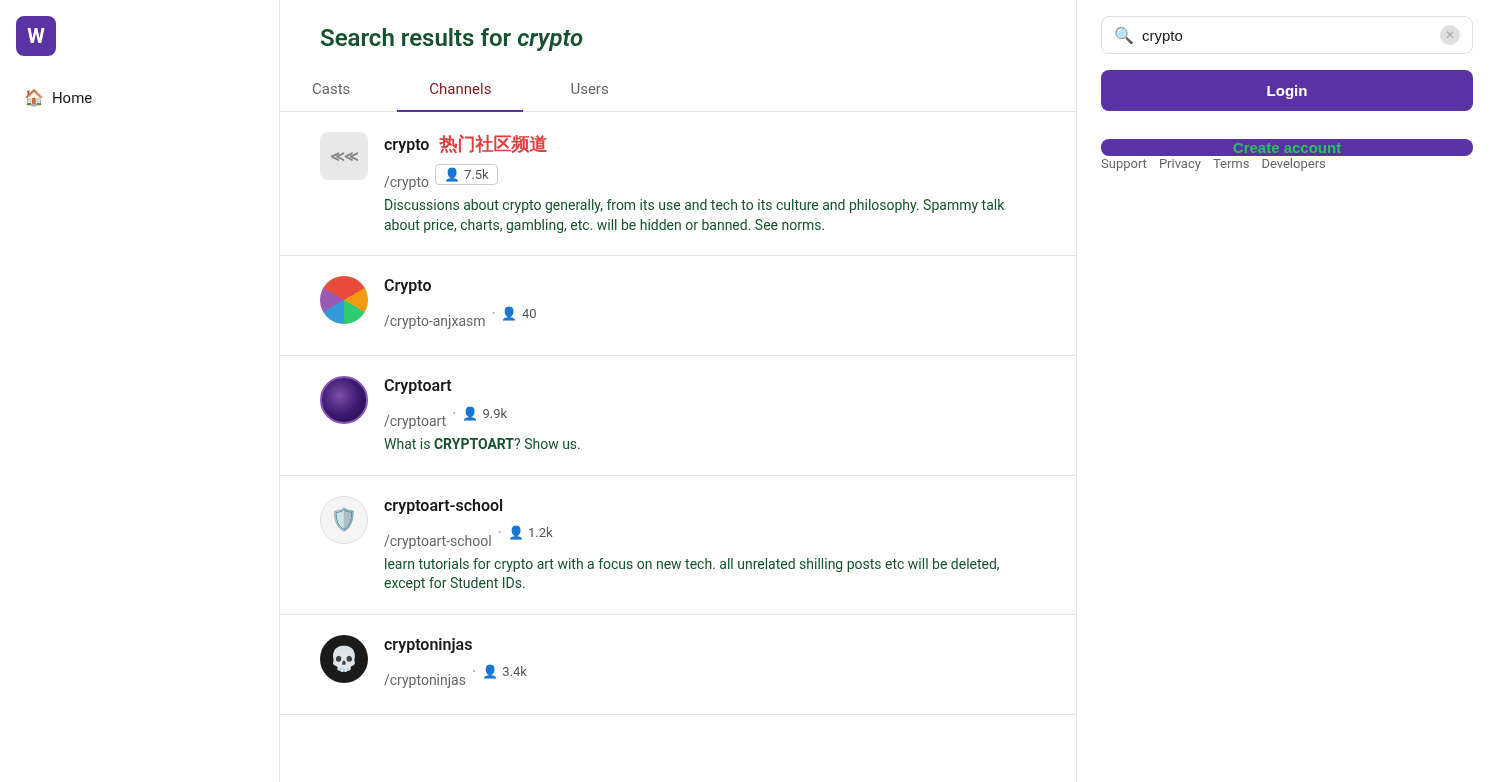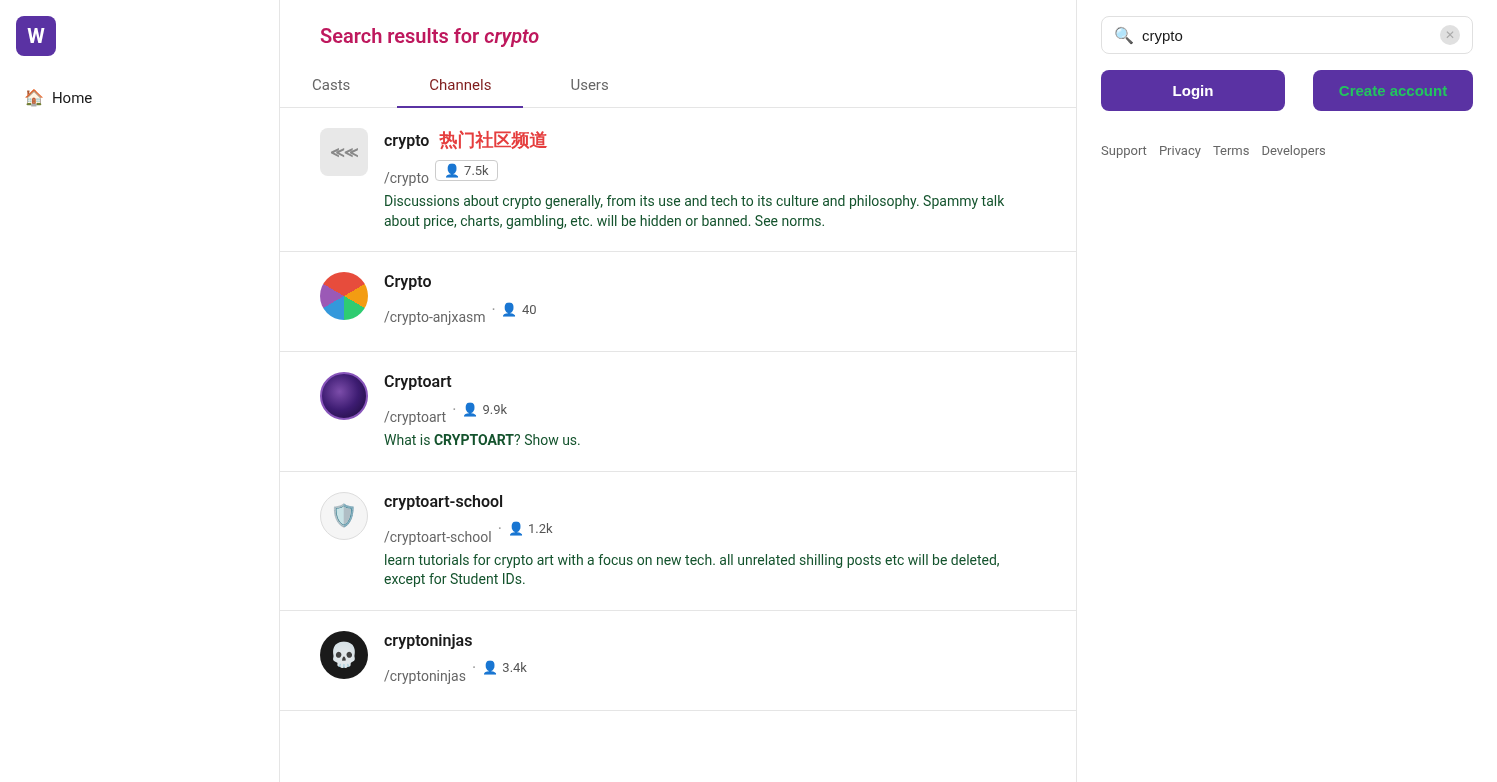--- a/index.html
+++ b/index.html
@@ -10,21 +10,21 @@
     
     .sidebar { width: 280px; border-right: 1px solid #e5e5e5; padding: 16px; flex-shrink: 0; }
     .sidebar-logo { width: 40px; height: 40px; background: #5a32a3; border-radius: 8px; display: flex; align-items: center; justify-content: center; color: white; font-weight: bold; font-size: 20px; margin-bottom: 24px; }
     .sidebar-home { display: flex; align-items: center; gap: 8px; color: #1a1a1a; font-size: 15px; cursor: pointer; padding: 8px; border-radius: 6px; }
     .home-icon { font-size: 16px; }
 
     
     .main { flex: 1; overflow-y: auto; border-right: 1px solid #e5e5e5; }
 
     .search-header { padding: 24px 40px 0; }
-    .search-header h1 { font-size: 20px; font-weight: 600; color: #be185d; }
+    .search-header h1 { font-size: 24px; font-weight: 600; color: #14532d; }
     .search-header h1 em { font-style: italic; }
 
     .tabs { display: flex; gap: 15px; margin-top: 16px; border-bottom: 1px solid #e5e5e5; align-items: flex-end; }
     .tab { padding: 12px 32px; font-size: 15px; cursor: pointer; color: #666; border-bottom: 2px solid transparent; margin-bottom: -1px; }
     .tab.active { color: #7f1d1d; font-weight: 400; border-bottom: 2px solid #5a32a3; }
 
     
     .results { }
     .result-item { display: flex; align-items: flex-start; gap: 16px; padding: 20px 40px; border-bottom: 1px solid #e5e5e5; cursor: pointer; }
 
@@ -43,21 +43,21 @@
     
     .hot-label { color: #e53e3e; font-size: 18px; font-weight: 600; }
 
     
     .right-panel { width: 420px; flex-shrink: 0; padding: 16px 24px; }
     .search-box { display: flex; align-items: center; border: 1px solid #e0e0e0; border-radius: 8px; padding: 8px 12px; gap: 8px; margin-bottom: 16px; }
     .search-input { border: none; outline: none; font-size: 15px; flex: 1; color: #1a1a1a; }
     .search-icon { color: #888; font-size: 16px; }
     .clear-icon { color: #aaa; cursor: pointer; font-size: 16px; width: 20px; height: 20px; border-radius: 50%; background: #e0e0e0; display: flex; align-items: center; justify-content: center; font-size: 12px; }
 
-    .auth-buttons { display: flex; gap: 28px; margin-bottom: 32px; }
+    .auth-buttons { display: flex; gap: 28px; margin-bottom: 0; flex-direction: column; }
     .btn-login { flex: 1; padding: 12px; background: #5a32a3; color: white; border: none; border-radius: 8px; font-size: 15px; font-weight: 600; cursor: pointer; }
     .btn-create { flex: 1; background: #5a32a3; color: #22c55e; border: none; border-radius: 8px; font-size: 15px; font-weight: 600; cursor: pointer; }
 
     .footer-links { display: flex; gap: 12px; flex-wrap: wrap; }
     .footer-link { font-size: 13px; color: #666; cursor: pointer; text-decoration: none; }
 
     
     .avatar-ccc { background: #e8e8e8; display: flex; align-items: center; justify-content: center; border-radius: 8px; }
     .avatar-colorful { background: linear-gradient(135deg, #ff6b6b 0%, #ffd93d 25%, #6bcb77 50%, #4d96ff 75%, #a855f7 100%); }
   </style>

